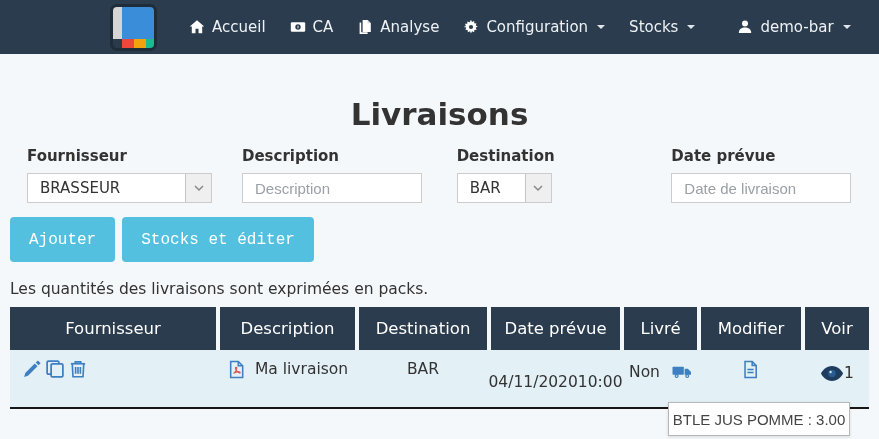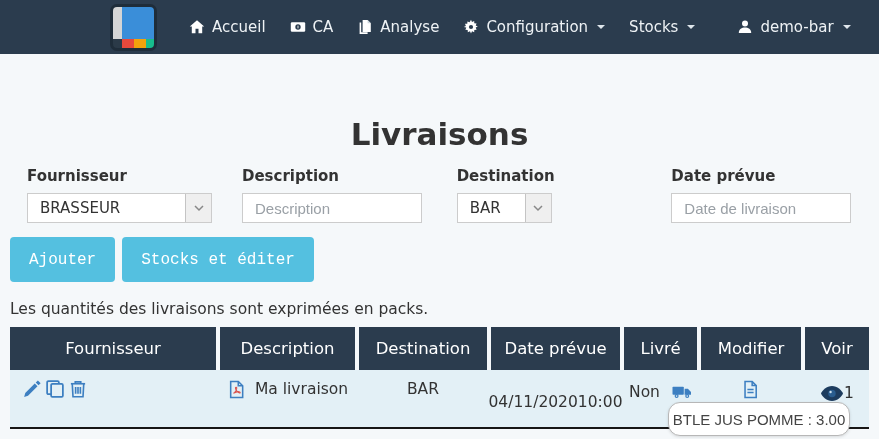--- a/index.html
+++ b/index.html
@@ -17,21 +17,21 @@
   .logo .strip{position:absolute;left:3px;right:3px;bottom:3px;height:9px;display:flex}
   .logo .seg-dark{width:9px;background:#2b3a48;border-bottom-left-radius:4px}
   .logo .seg-red{width:12px;background:#e8493c}
   .logo .seg-orange{width:12px;background:#f2a20c}
   .logo .seg-green{flex:1;background:#17bd8d;border-bottom-right-radius:4px}
   .nav-item{display:flex;align-items:center;gap:7px;color:#eef2f5;text-decoration:none;padding:0 12px;height:54px;font-size:15px}
   .nav-item .nicon{display:inline-flex;width:16px;height:16px}
   .caret{width:0;height:0;border-left:4px solid transparent;border-right:4px solid transparent;border-top:4px solid #dfe6ec;margin-left:2px}
   .nav-user{margin-left:18px}
   
-  .page-title{margin-top:60px;text-align:center;font-size:31px;font-weight:700;color:#333;line-height:40px}
+  .page-title{margin-top:40px;text-align:center;font-size:31px;font-weight:700;color:#333;line-height:40px}
   .form-row{display:flex;margin:13px 10px 0}
   .fgroup{width:215px;padding:0 15px 0 17px}
   .fgroup label{display:block;font-weight:700;font-size:15px;color:#333;margin-bottom:8px}
   .ctl{height:30px;border:1px solid #ccc;background:#fff;font-size:15px;color:#333}
   .sel{display:flex;align-items:center}
   .sel .val{flex:1;padding-left:12px}
   .sel .arrow{width:26px;align-self:stretch;border-left:1px solid #c4c4c4;background:#efefef;display:flex;align-items:center;justify-content:center}
   input.ctl{padding:0 12px;width:180px}
   input.ctl::placeholder{color:#9aa0a6;opacity:1}
   .w185{width:185px}.w95{width:95px}.w178{width:178px}
@@ -48,21 +48,21 @@
   .c0{width:206px}.c1{width:135px}.c2{width:128px}.c3{width:129px}.c4{width:73px}.c5{width:100px}.c6{width:64px}
   .td.c0{justify-content:flex-start;padding-left:12px;padding-top:9px}
   .act{display:flex;gap:3px}
   .iconbtn{display:inline-flex;width:20px;height:20px;cursor:pointer}
   .td .cname{flex:1;text-align:center;line-height:20px;margin-right:14px}
   .td.c1{gap:8px}
   .datecell{flex-direction:row;align-items:center;line-height:21px;padding-top:8px}
   .td.c4{gap:12px;align-items:center;padding-top:0;height:44px}
   .td.c6{align-items:center;padding-top:0;height:46px}
   
-  .tooltip{position:absolute;left:668px;top:402px;width:182px;height:34px;background:#fff;border:1px solid #b7b7b7;border-radius:12px;display:flex;align-items:center;justify-content:center;font-family:"Liberation Sans",sans-serif;font-size:15px;color:#444;box-shadow:0 1px 3px rgba(0,0,0,.12);z-index:5}
+  .tooltip{position:absolute;left:668px;top:402px;width:182px;height:34px;background:#fff;border:1px solid #b7b7b7;border-radius:0;display:flex;align-items:center;justify-content:center;font-family:"Liberation Sans",sans-serif;font-size:15px;color:#444;box-shadow:0 1px 3px rgba(0,0,0,.12);z-index:5}
 </style>
 </head>
 <body>
 
 <nav class="navbar">
   <div class="logo">
     <span class="spine"></span>
     <span class="cover"></span>
     <span class="strip">
       <span class="seg-dark"></span>

